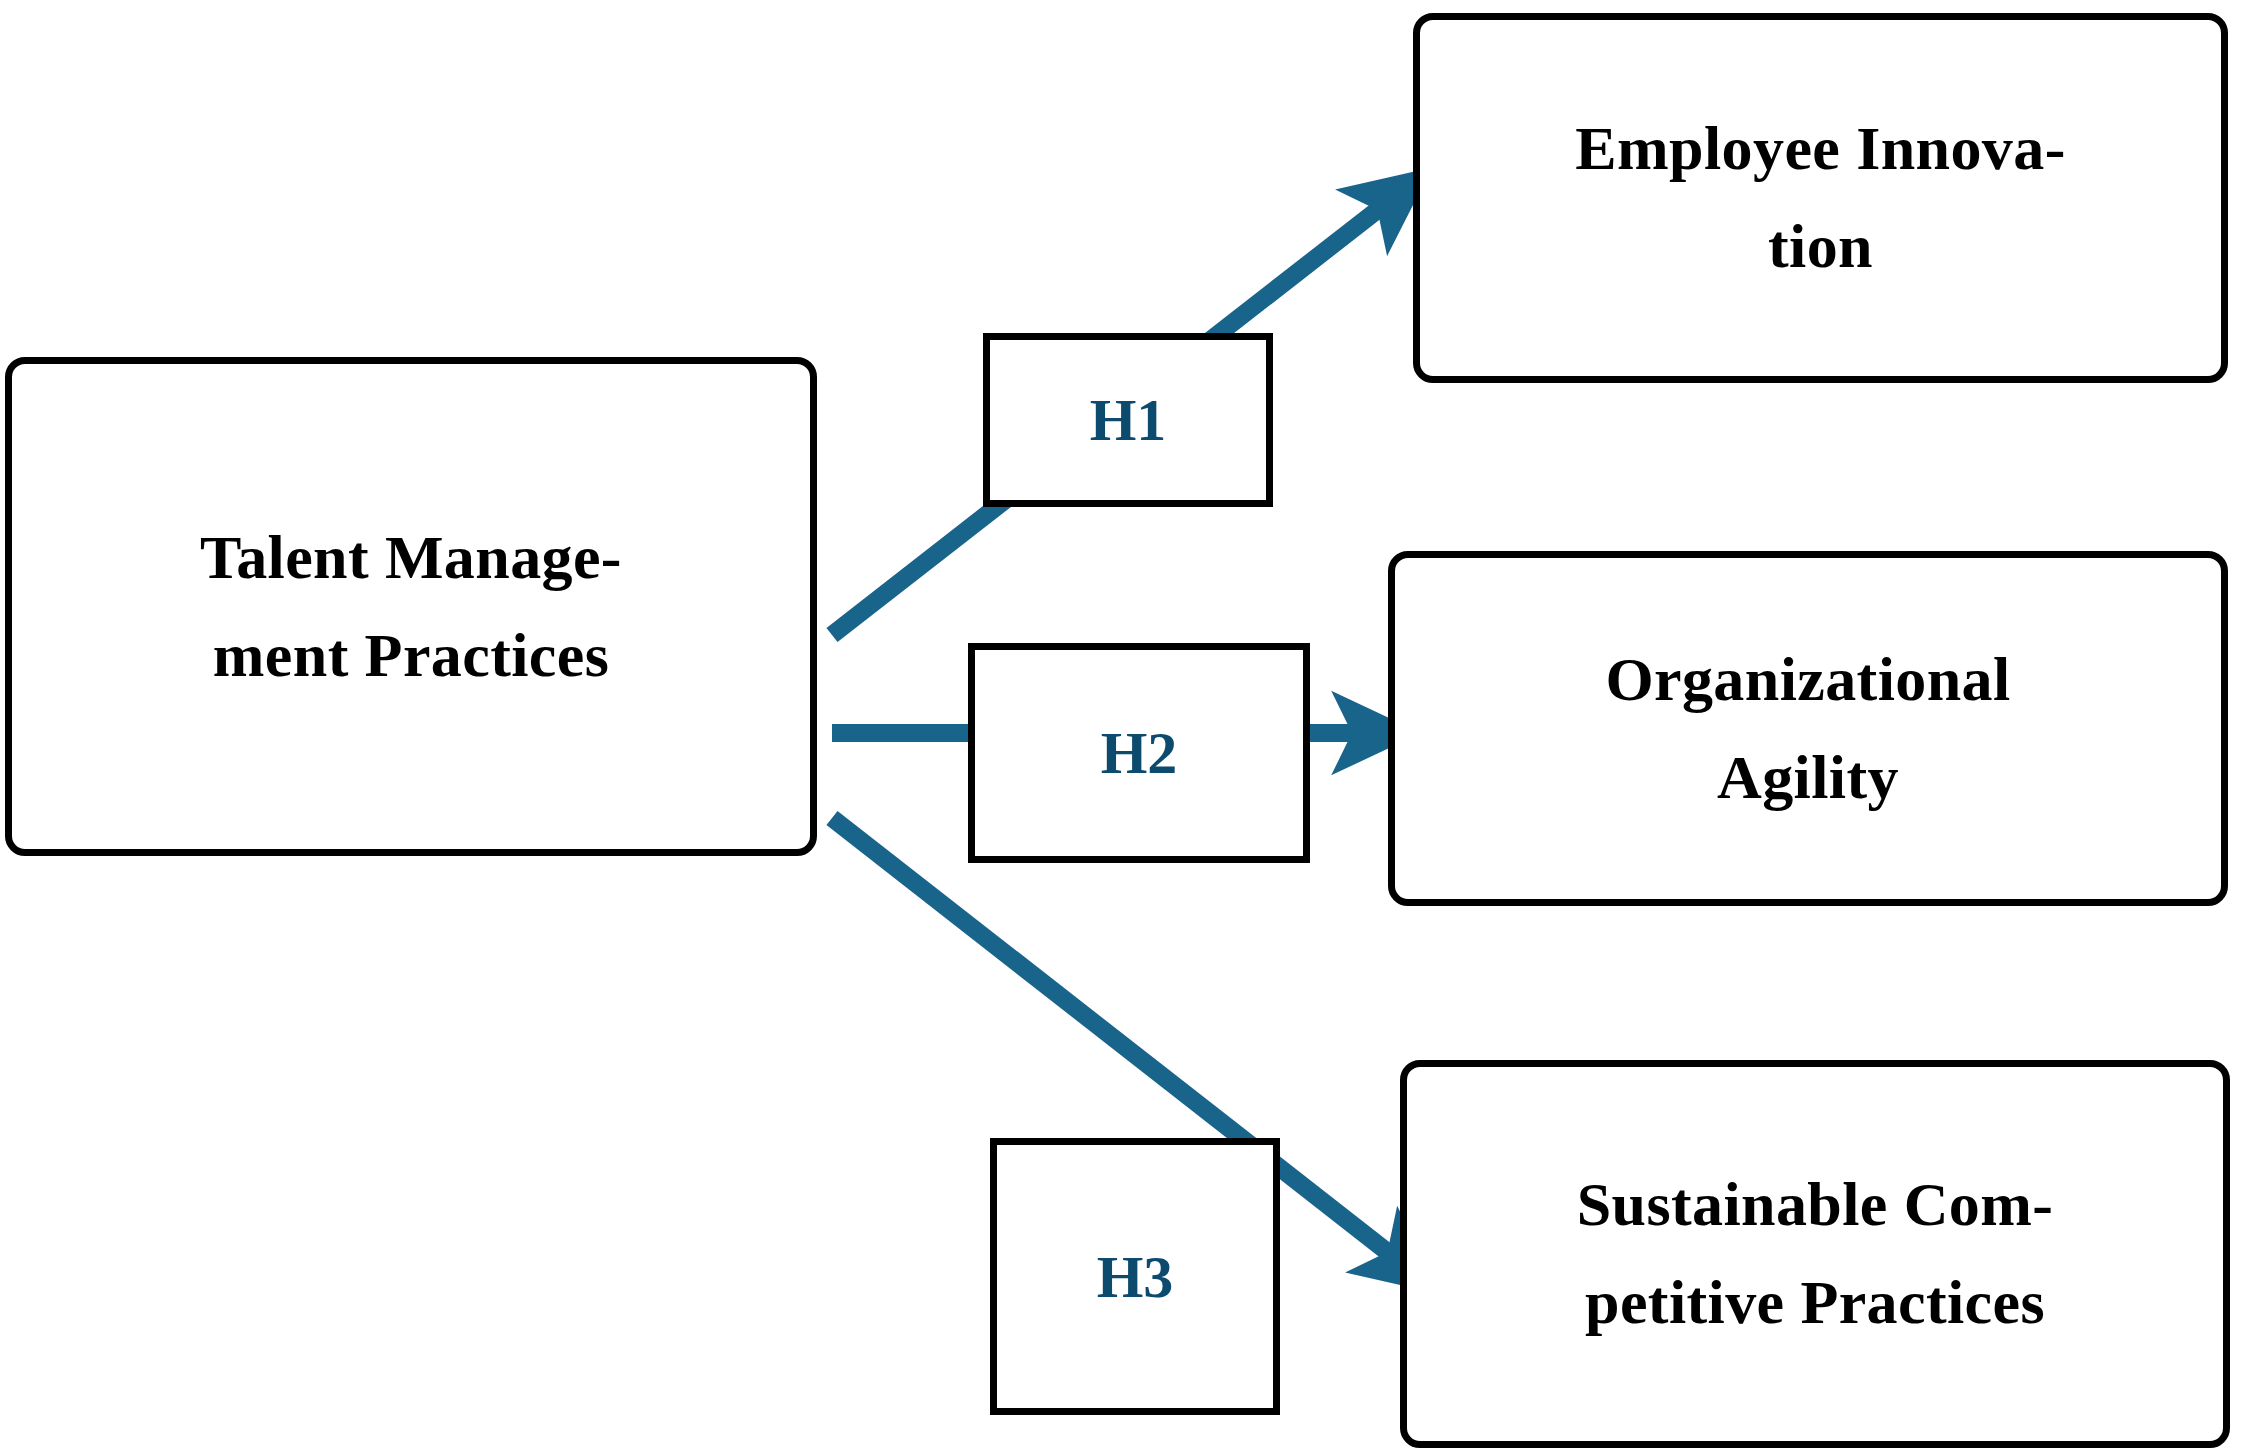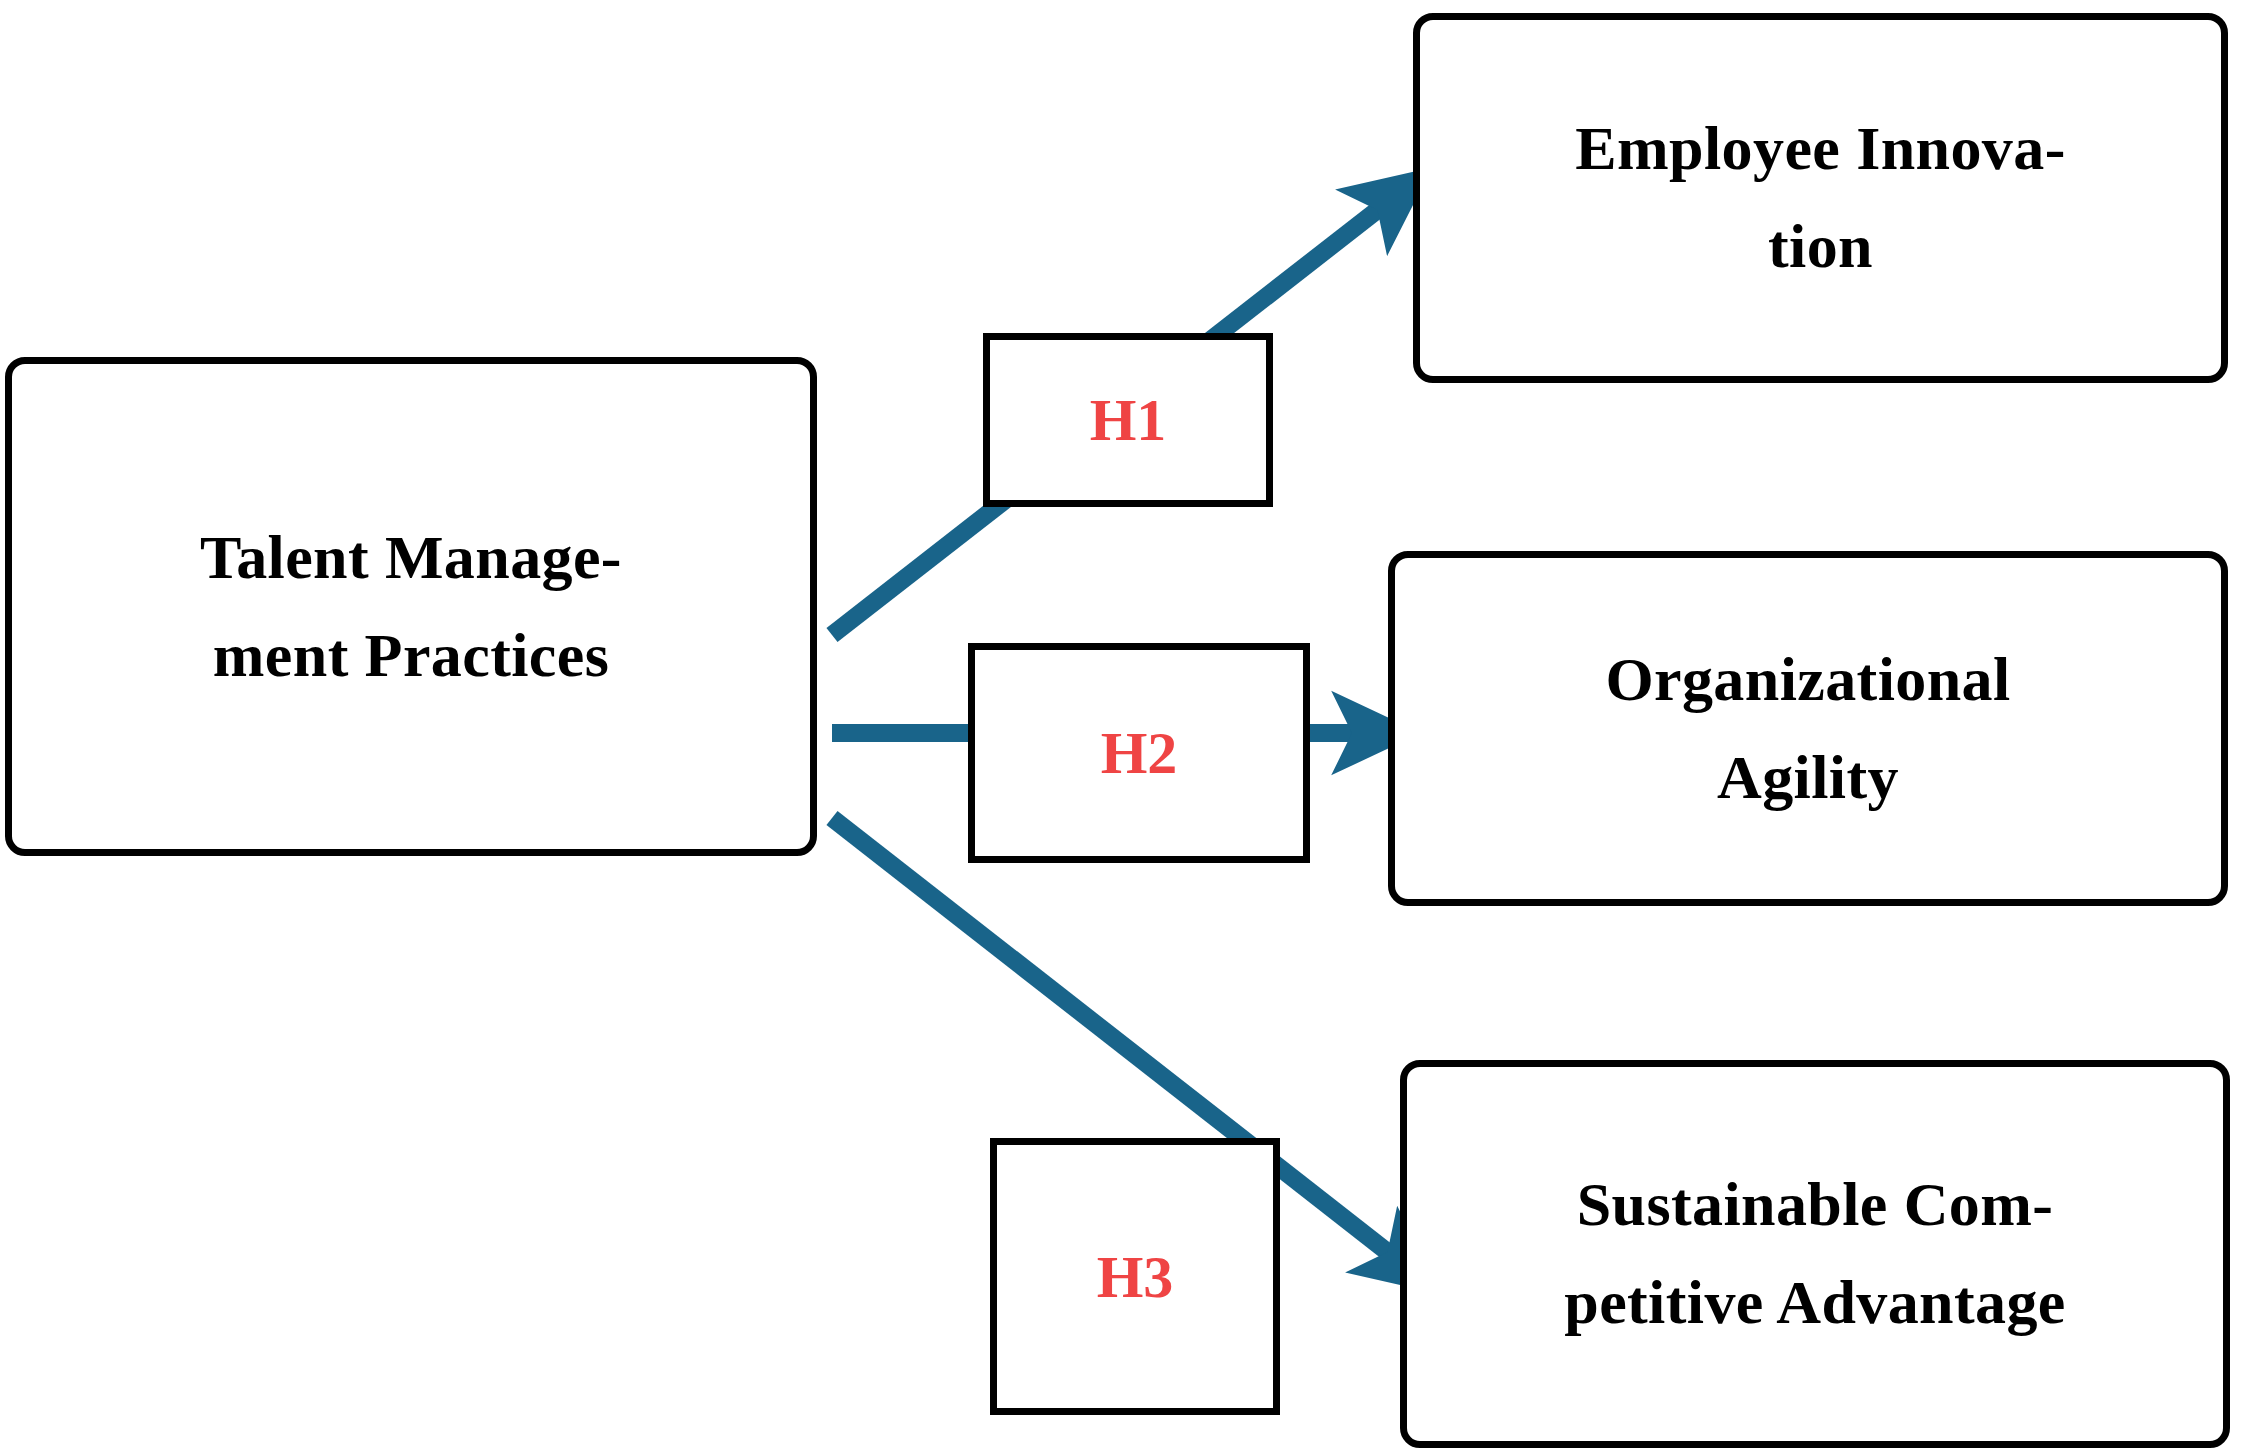--- a/index.html
+++ b/index.html
@@ -53,21 +53,21 @@
     border-radius: 0;
     display: flex;
     align-items: center;
     justify-content: center;
     z-index: 3;
   }
   .hyp-label {
     font-weight: bold;
     font-size: 60px;
     line-height: 1;
-    color: #ef4444;
+    color: #0c4a6e;
     text-align: center;
   }
 
   
   #node-tmp      { left: 5px;   top: 357px;  width: 812px;  height: 499px; }
   #node-ei       { left: 1413px; top: 13px;   width: 815px;  height: 370px; }
   #node-oa       { left: 1388px; top: 551px;  width: 840px;  height: 355px; }
   #node-sca      { left: 1400px; top: 1060px; width: 830px;  height: 388px; }
 
   #hyp-h1        { left: 983px;  top: 333px;  width: 290px;  height: 174px; }
@@ -103,21 +103,21 @@
 tion</span>
   </div>
 
   <div class="node" id="node-oa">
     <span class="node-label">Organizational
 Agility</span>
   </div>
 
   <div class="node" id="node-sca">
     <span class="node-label">Sustainable Com-
-petitive Advantage</span>
+petitive Practices</span>
   </div>
 
   <div class="hyp-box" id="hyp-h1">
     <span class="hyp-label">H1</span>
   </div>
 
   <div class="hyp-box" id="hyp-h2">
     <span class="hyp-label">H2</span>
   </div>
 

